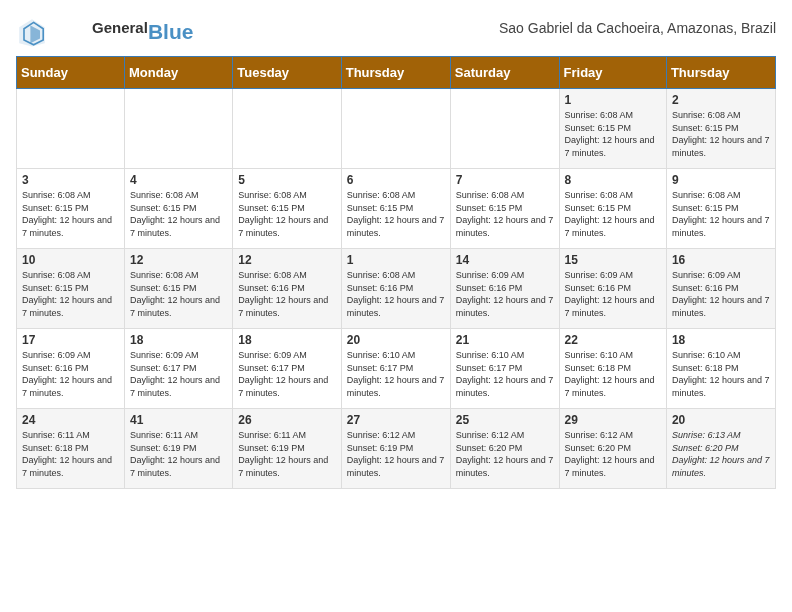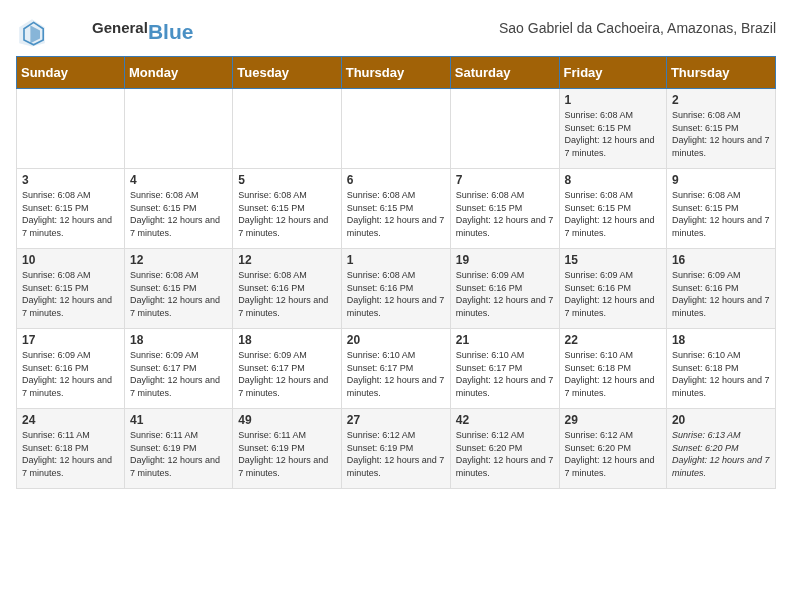--- a/index.html
+++ b/index.html
@@ -214,21 +214,21 @@
 Sunset: 6:16 PM
 Daylight: 12 hours and 7 minutes.</div>
         </td>
         <td>
           <span class="day-num">1</span>
           <div class="cell-text" style="white-space: pre-line;">Sunrise: 6:08 AM
 Sunset: 6:16 PM
 Daylight: 12 hours and 7 minutes.</div>
         </td>
         <td>
-          <span class="day-num">19</span>
+          <span class="day-num">14</span>
           <div class="cell-text" style="white-space: pre-line;">Sunrise: 6:09 AM
 Sunset: 6:16 PM
 Daylight: 12 hours and 7 minutes.</div>
         </td>
         <td>
           <span class="day-num">15</span>
           <div class="cell-text" style="white-space: pre-line;">Sunrise: 6:09 AM
 Sunset: 6:16 PM
 Daylight: 12 hours and 7 minutes.</div>
         </td>
@@ -290,33 +290,33 @@
 Sunset: 6:18 PM
 Daylight: 12 hours and 7 minutes.</div>
         </td>
         <td>
           <span class="day-num">41</span>
           <div class="cell-text" style="white-space: pre-line;">Sunrise: 6:11 AM
 Sunset: 6:19 PM
 Daylight: 12 hours and 7 minutes.</div>
         </td>
         <td>
-          <span class="day-num">49</span>
+          <span class="day-num">26</span>
           <div class="cell-text" style="white-space: pre-line;">Sunrise: 6:11 AM
 Sunset: 6:19 PM
 Daylight: 12 hours and 7 minutes.</div>
         </td>
         <td>
           <span class="day-num">27</span>
           <div class="cell-text" style="white-space: pre-line;">Sunrise: 6:12 AM
 Sunset: 6:19 PM
 Daylight: 12 hours and 7 minutes.</div>
         </td>
         <td>
-          <span class="day-num">42</span>
+          <span class="day-num">25</span>
           <div class="cell-text" style="white-space: pre-line;">Sunrise: 6:12 AM
 Sunset: 6:20 PM
 Daylight: 12 hours and 7 minutes.</div>
         </td>
         <td>
           <span class="day-num">29</span>
           <div class="cell-text" style="white-space: pre-line;">Sunrise: 6:12 AM
 Sunset: 6:20 PM
 Daylight: 12 hours and 7 minutes.</div>
         </td>

